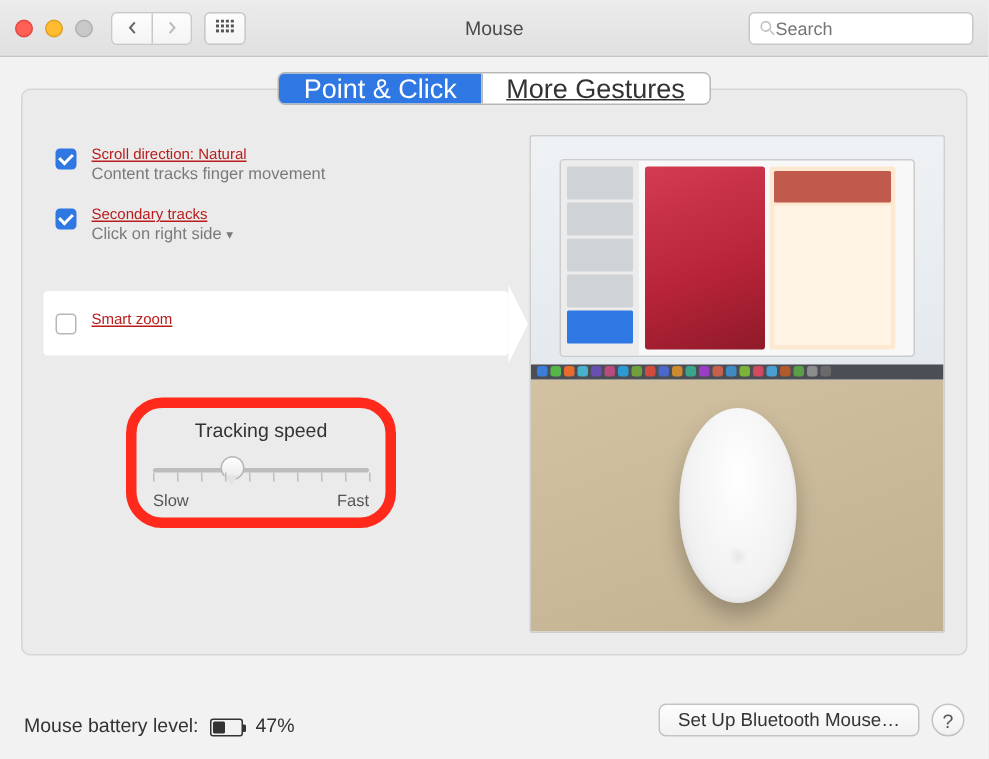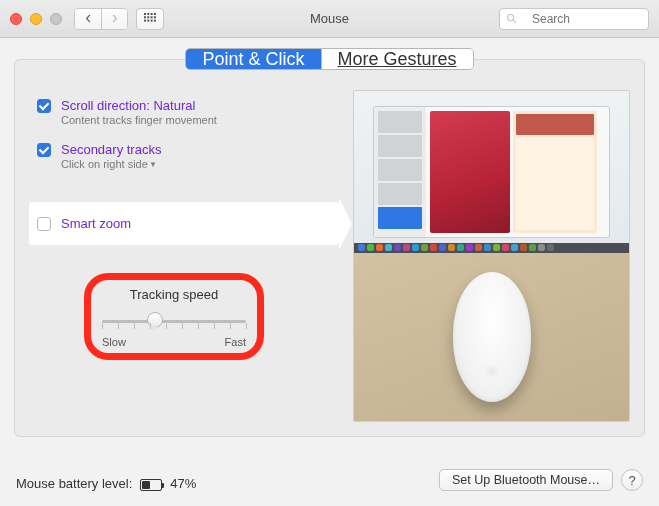--- a/index.html
+++ b/index.html
@@ -52,21 +52,21 @@
   .win-title {
     position: absolute; left: 0; right: 0; text-align: center;
     font-size: 13px; color: #4a4a4a; pointer-events: none;
   }
 
   .search {
     margin-left: auto;
     width: 150px; height: 22px;
     border: 1px solid #c8c8c8; border-radius: 4px;
     background: #fff; display: flex; align-items:center;
-    padding: 0 6px; gap: 15px;
+    padding: 0 6px; gap: 0;
   }
   .search input {
     border: none; outline: none; font-size: 12px; width: 100%;
     background: transparent; color: #555;
   }
   .search svg { width: 11px; height: 11px; opacity: .5; flex-shrink:0; }
 
   
   .tabs-row {
     display: flex; justify-content: center; padding-top: 10px;
@@ -125,21 +125,21 @@
   }
 
   .chk {
     width: 14px; height: 14px; border-radius: 3px;
     border: 1px solid #b7b7b7; background:#fff; flex-shrink:0;
     margin-top: 1px; display:flex; align-items:center; justify-content:center;
   }
   .chk.on { background:#2f77e2; border-color:#2f77e2; }
   .chk.on::after { content:""; width:4px; height:7px; border:solid #fff; border-width:0 2px 2px 0; transform: rotate(45deg) translate(-1px,-1px);}
 
-  .opt-title { font-size: 13px; color:#6d28d9; }
+  .opt-title { font-size: 10px; color:#b91c1c;text-decoration:underline; }
   .opt-sub { font-size: 11px; color:#7a7a7a; margin-top:1px; display:flex; align-items:center; gap:3px; }
   .opt-sub .chev { font-size:9px; color:#7a7a7a; }
 
   
   .track-wrap {
     margin: 24px 0 0 55px;
     width: 180px;
     position: relative;
     padding: 14px 18px 12px 18px;
   }

